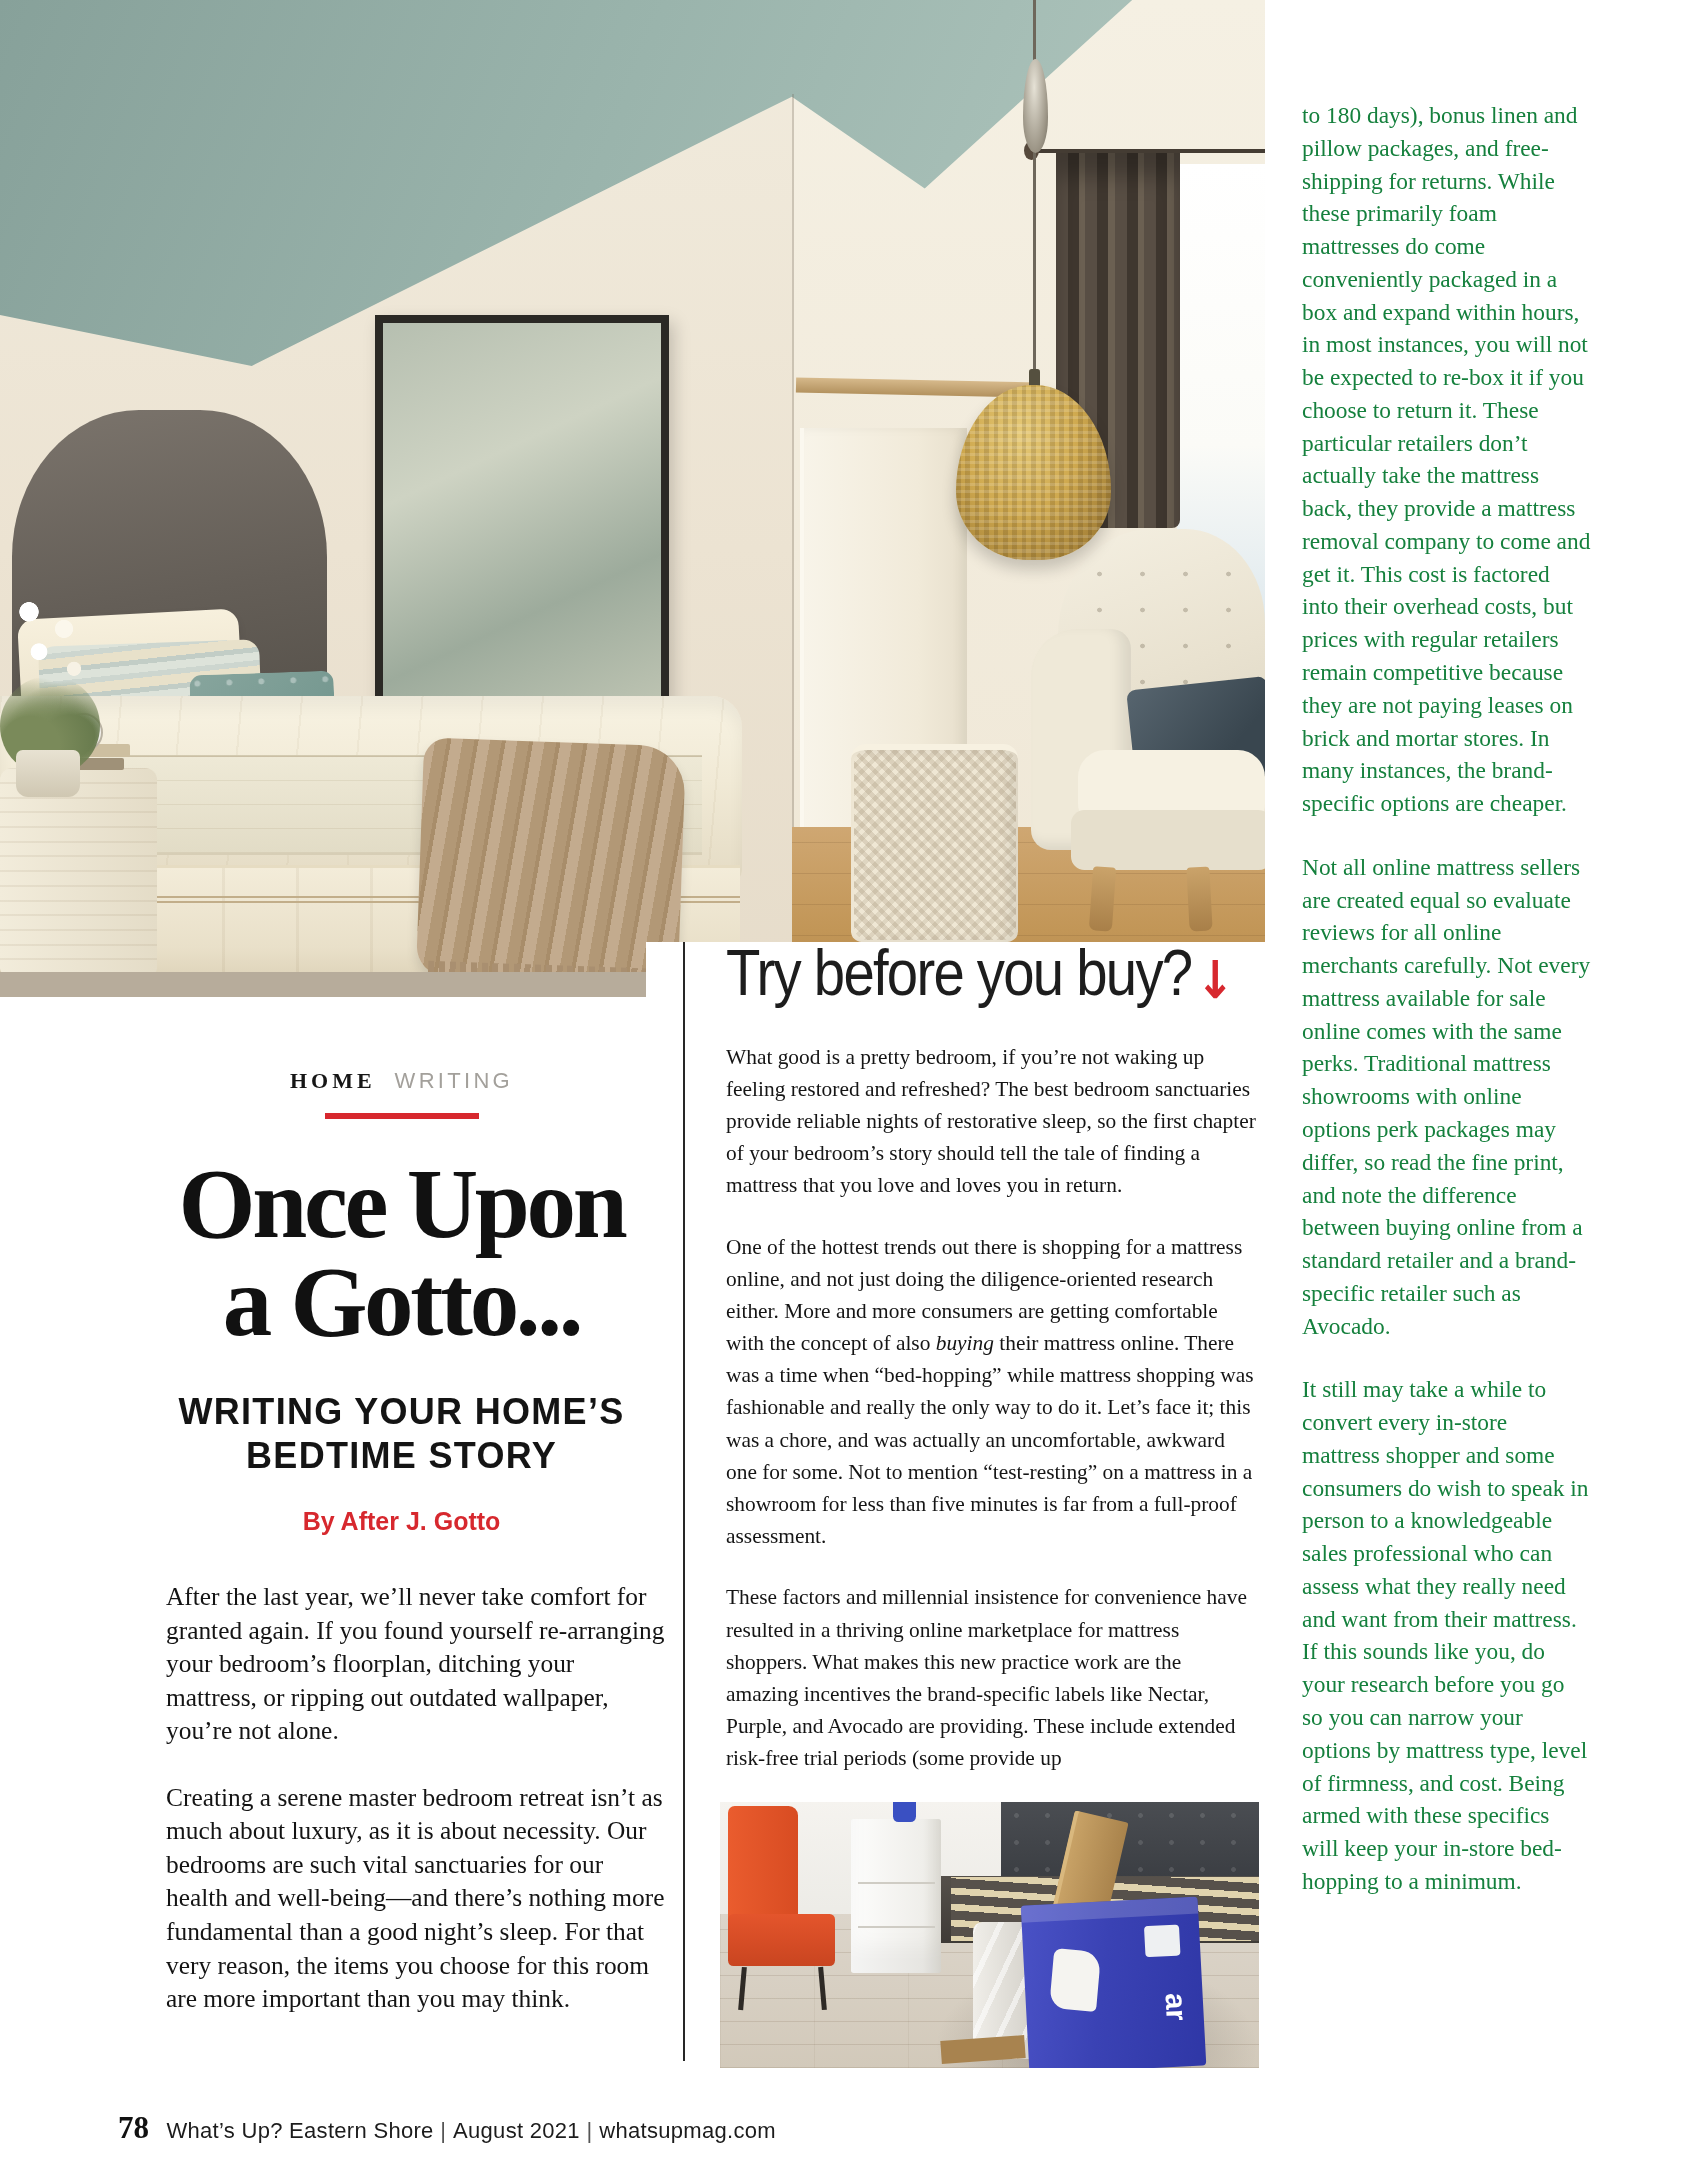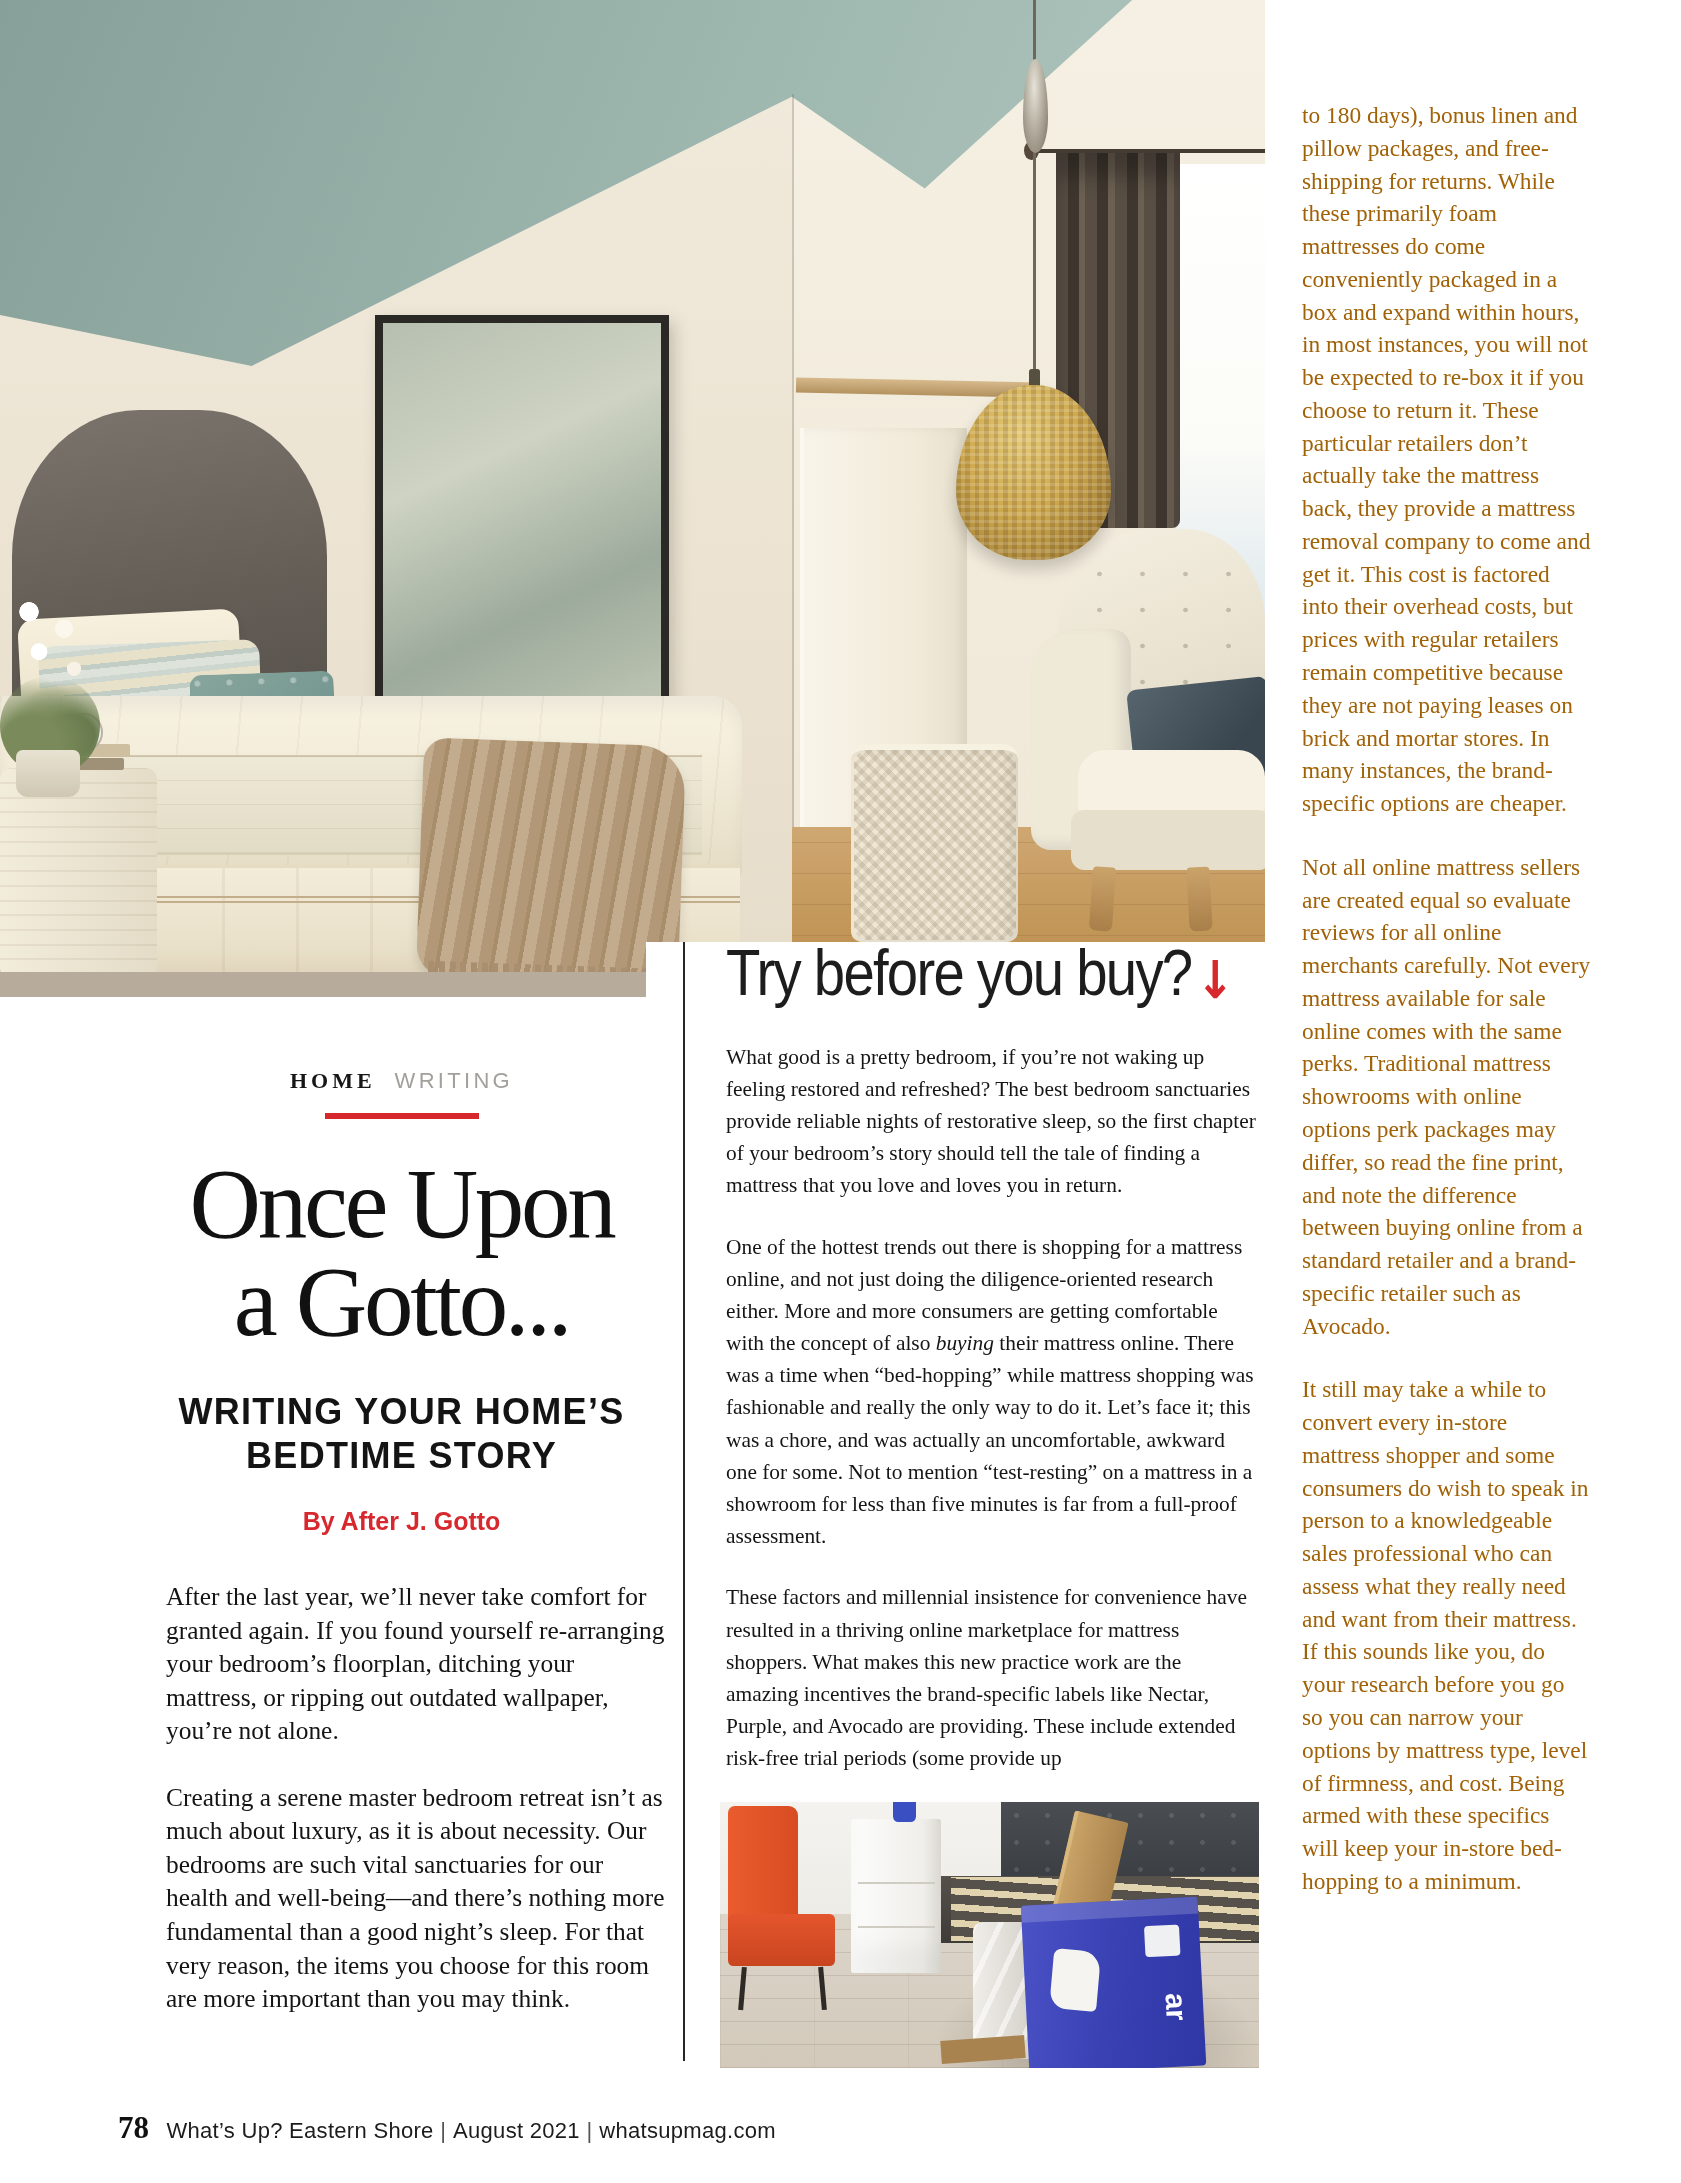--- a/index.html
+++ b/index.html
@@ -125,21 +125,21 @@
 
   
   .divider { position:absolute; left:683px; top:942px; width:2px; height:1119px; background:#262626; }
 
   
   .left-col { position:absolute; left:134px; top:1068px; width:535px; text-align:center; color:#141414; }
   .kicker { font-size:22px; letter-spacing:4px; }
   .kicker-home { font-family:"Liberation Serif",serif; font-weight:bold; color:#161616;margin-top:28px; }
   .kicker-interior { font-family:"Liberation Sans",sans-serif; color:#a3a09b; letter-spacing:3.3px; margin-left:9.4px; }
   .red-rule { width:154px; height:6px; background:#d7282e; margin:19px auto 0; }
-  .title { margin-top:36px; font-family:"Liberation Serif",serif; font-weight:normal;
+  .title { margin-top:36px; font-family:"Liberation Serif",serif; font-weight:bold;
            font-size:99px; line-height:.99; letter-spacing:-3.3px; color:#111; }
   .subtitle { margin:39px auto 8px; max-width:482px; font-family:"Liberation Sans",sans-serif;
               font-weight:bold; font-size:36px; line-height:1.22; letter-spacing:1.3px; color:#141414; }
   .byline { margin-top:29.4px; font-family:"Liberation Sans",sans-serif; font-weight:bold;
             font-size:25px; color:#d7282e; }
   .left-body { margin-top:44px; padding-left:32px; text-align:left;
                font-size:25.4px; line-height:1.32; color:#141414; }
   .left-body p { margin-bottom:33px; }
 
   
@@ -148,21 +148,21 @@
               letter-spacing:-2px; color:#1d1d1d; white-space:nowrap;
               transform:scaleX(.88); transform-origin:left top; }
   .headline-arrow { font-family:"DejaVu Sans",sans-serif; font-weight:bold; font-size:52px;
                     color:#d7282e; margin-left:5.4px; position:relative; top:2.7px; }
   .mid-body { margin-top:31px; }
   .mid-body p { font-size:21.4px; line-height:1.5; color:#151515; margin-bottom:29.4px; }
   .mid-body em { font-style:italic; }
 
   
   .right-col { position:absolute; left:1302px; top:99px; width:289px; }
-  .right-col p { font-size:23.4px; line-height:1.4; color:#a16207; margin-bottom:31px; }
+  .right-col p { font-size:23.4px; line-height:1.4; color:#15803d; margin-bottom:31px; }
 
   
   .photo-secondary { position:absolute; left:720px; top:1802px; width:539px; height:266px;
                      overflow:hidden; background:#f3f1ec; }
   .photo-secondary > div { position:absolute; }
   .bp-wall { left:0; top:0; width:100%; height:45%; background:linear-gradient(180deg,#f5f3ef,#ecebe6); }
   .bp-floor { left:0; top:42%; width:100%; height:58%;
     background:repeating-linear-gradient(0deg,rgba(120,100,75,.18) 0 1.3px,transparent 1.3px 23px),
                repeating-linear-gradient(90deg,rgba(120,100,75,.08) 0 1.3px,transparent 1.3px 94px),
                linear-gradient(180deg,#dcd5ca,#d2c9ba); }

